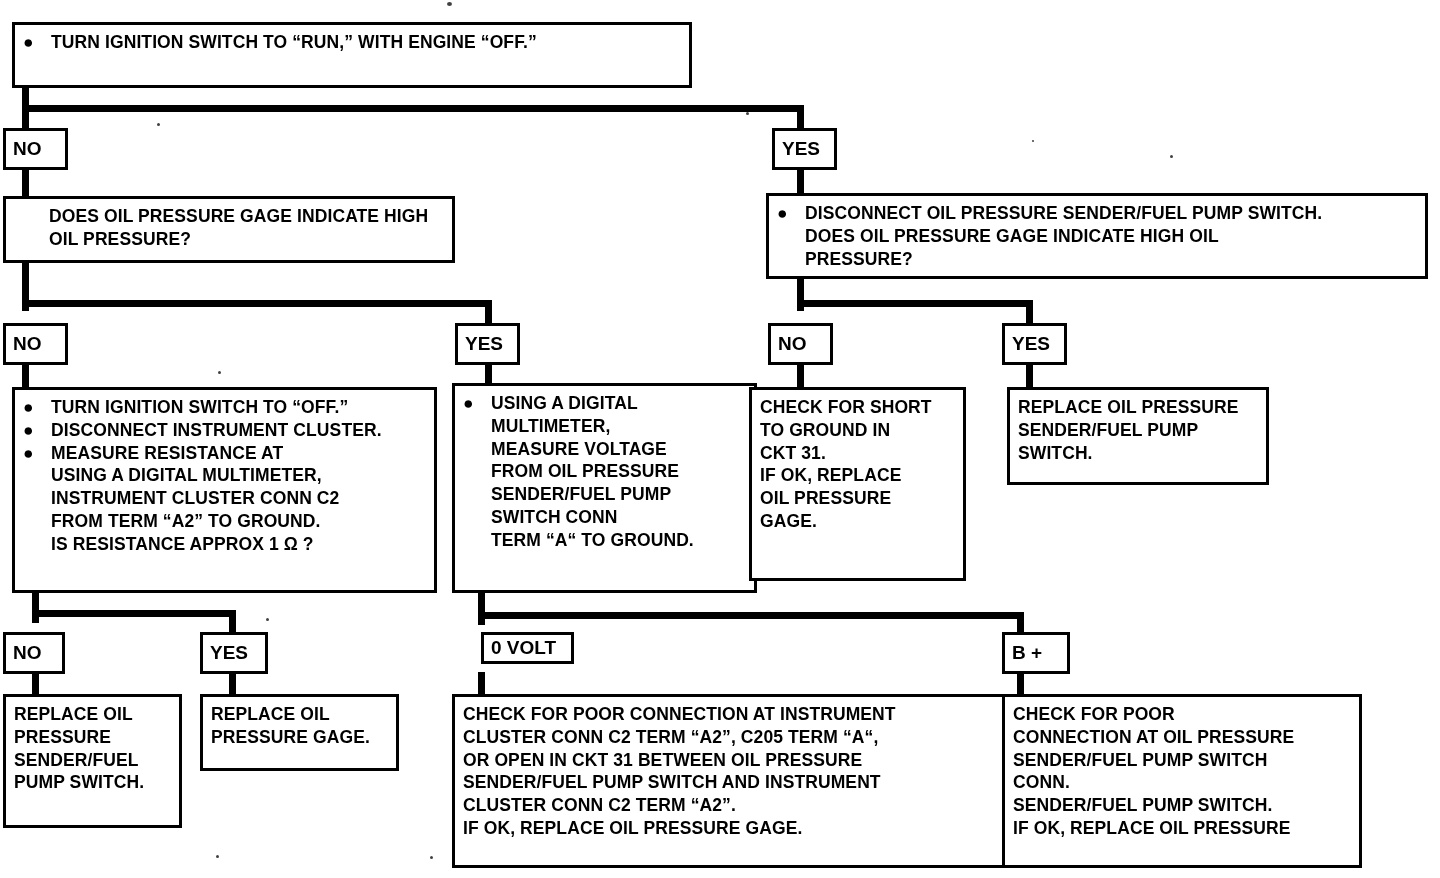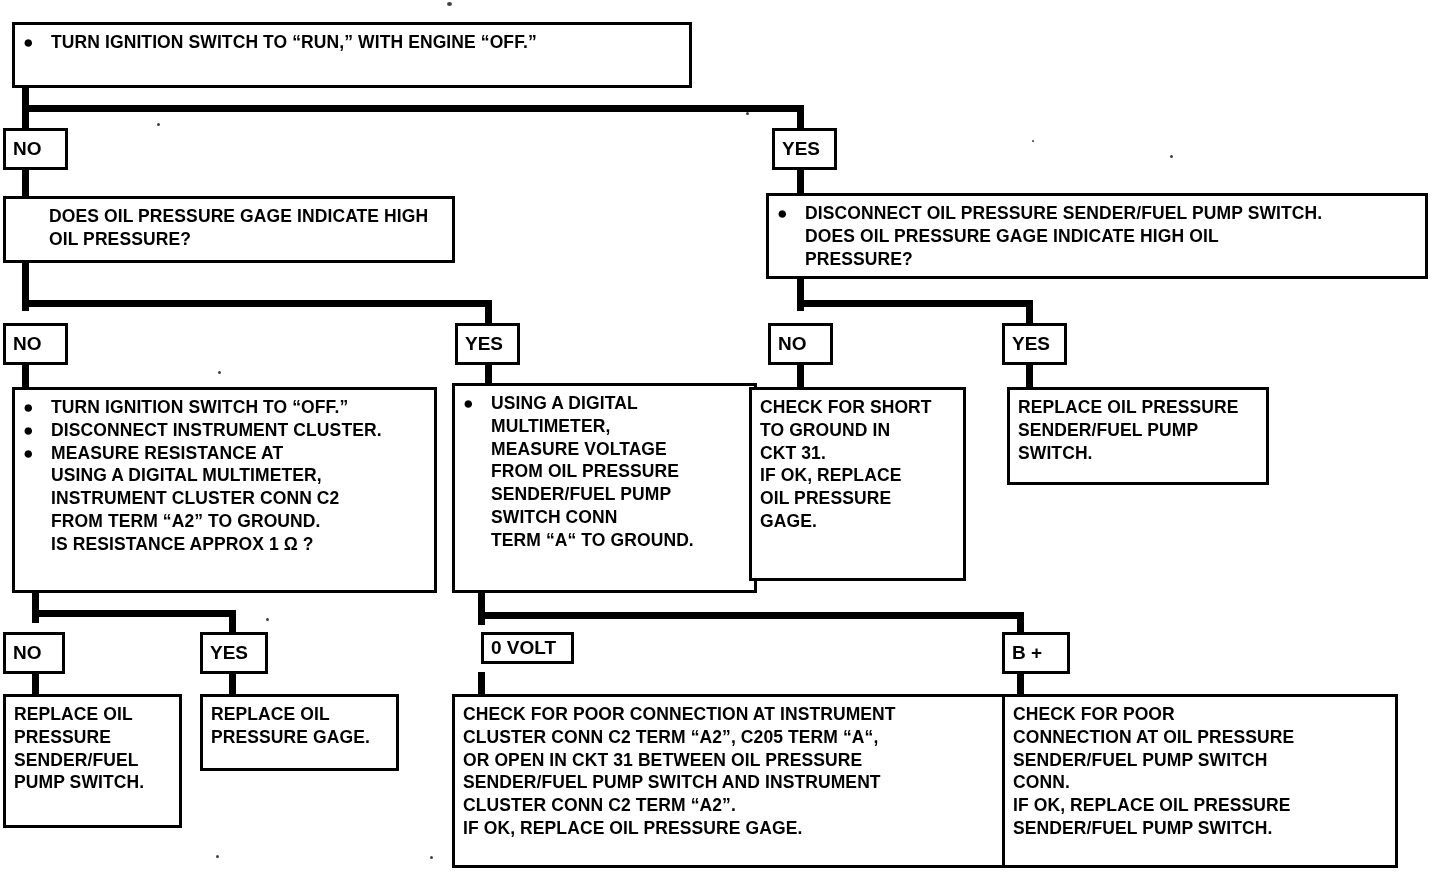--- a/index.html
+++ b/index.html
@@ -291,24 +291,24 @@
     <div class="inner">
       <span class="line">CHECK FOR POOR CONNECTION AT INSTRUMENT</span>
       <span class="line">CLUSTER CONN C2 TERM “A2”, C205 TERM “A“,</span>
       <span class="line">OR OPEN IN CKT 31 BETWEEN OIL PRESSURE</span>
       <span class="line">SENDER/FUEL PUMP SWITCH AND INSTRUMENT</span>
       <span class="line">CLUSTER CONN C2 TERM “A2”.</span>
       <span class="line">IF OK, REPLACE OIL PRESSURE GAGE.</span>
     </div>
   </div>
 
-  <div class="box" style="left:1002px; top:694px; width:396px; height:174px;">
+  <div class="box" style="left:1002px; top:694px; width:360px; height:174px;">
     <div class="inner">
       <span class="line">CHECK FOR POOR</span>
       <span class="line">CONNECTION AT OIL PRESSURE</span>
       <span class="line">SENDER/FUEL PUMP SWITCH</span>
       <span class="line">CONN.</span>
+      <span class="line">SENDER/FUEL PUMP SWITCH.</span>
       <span class="line">IF OK, REPLACE OIL PRESSURE</span>
-      <span class="line">SENDER/FUEL PUMP SWITCH.</span>
     </div>
   </div>
 
 </div>
 
 </body></html>

